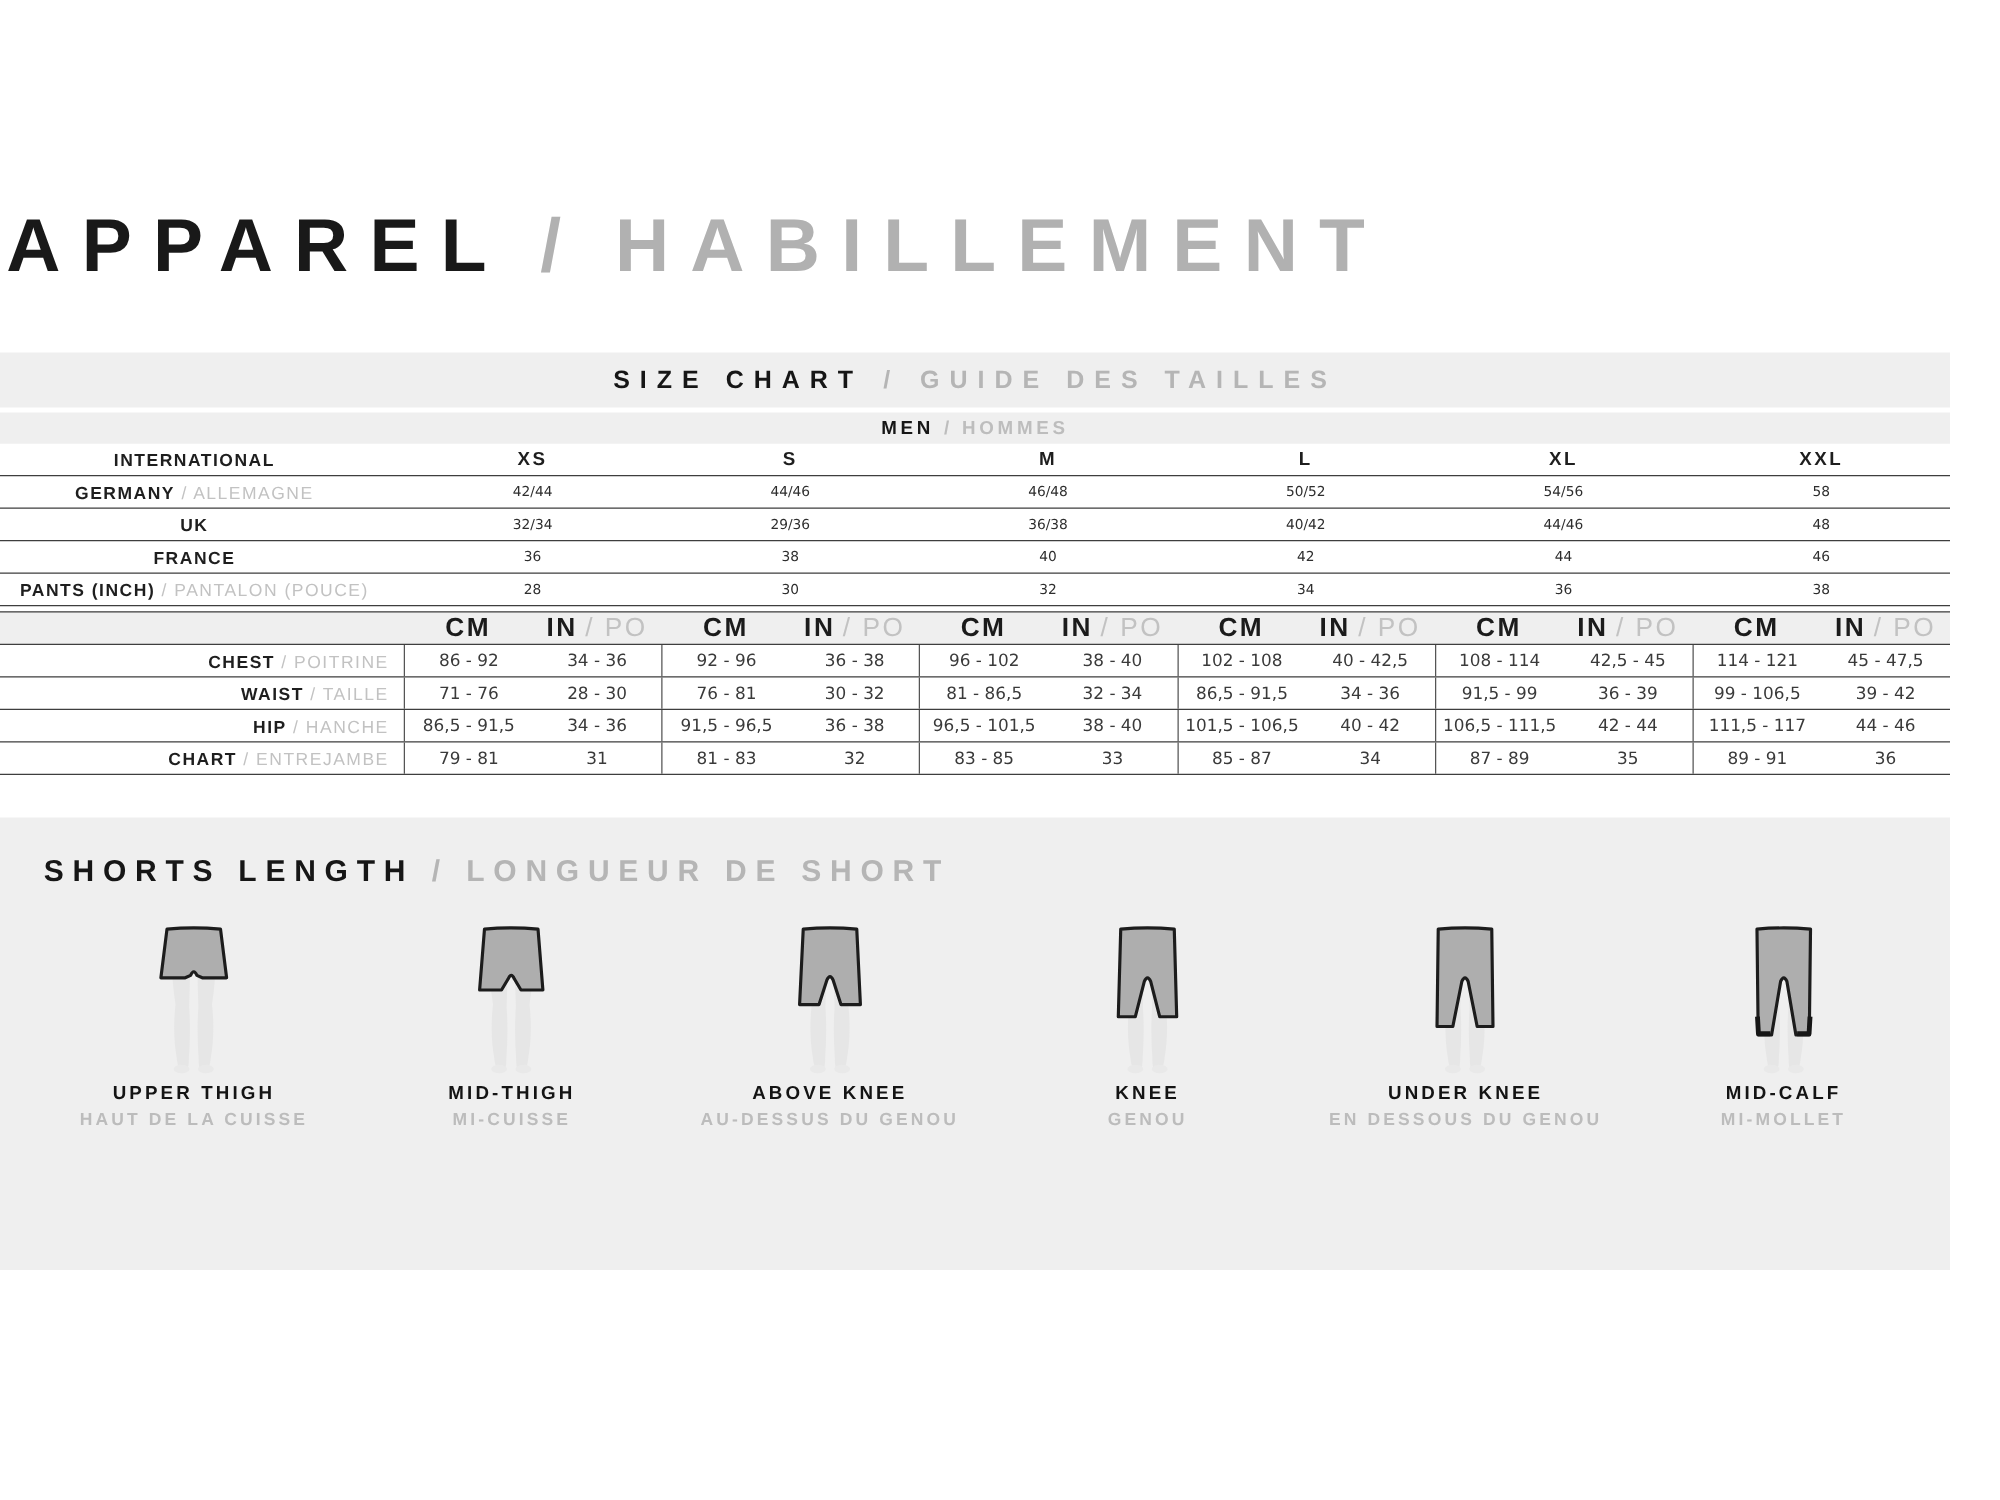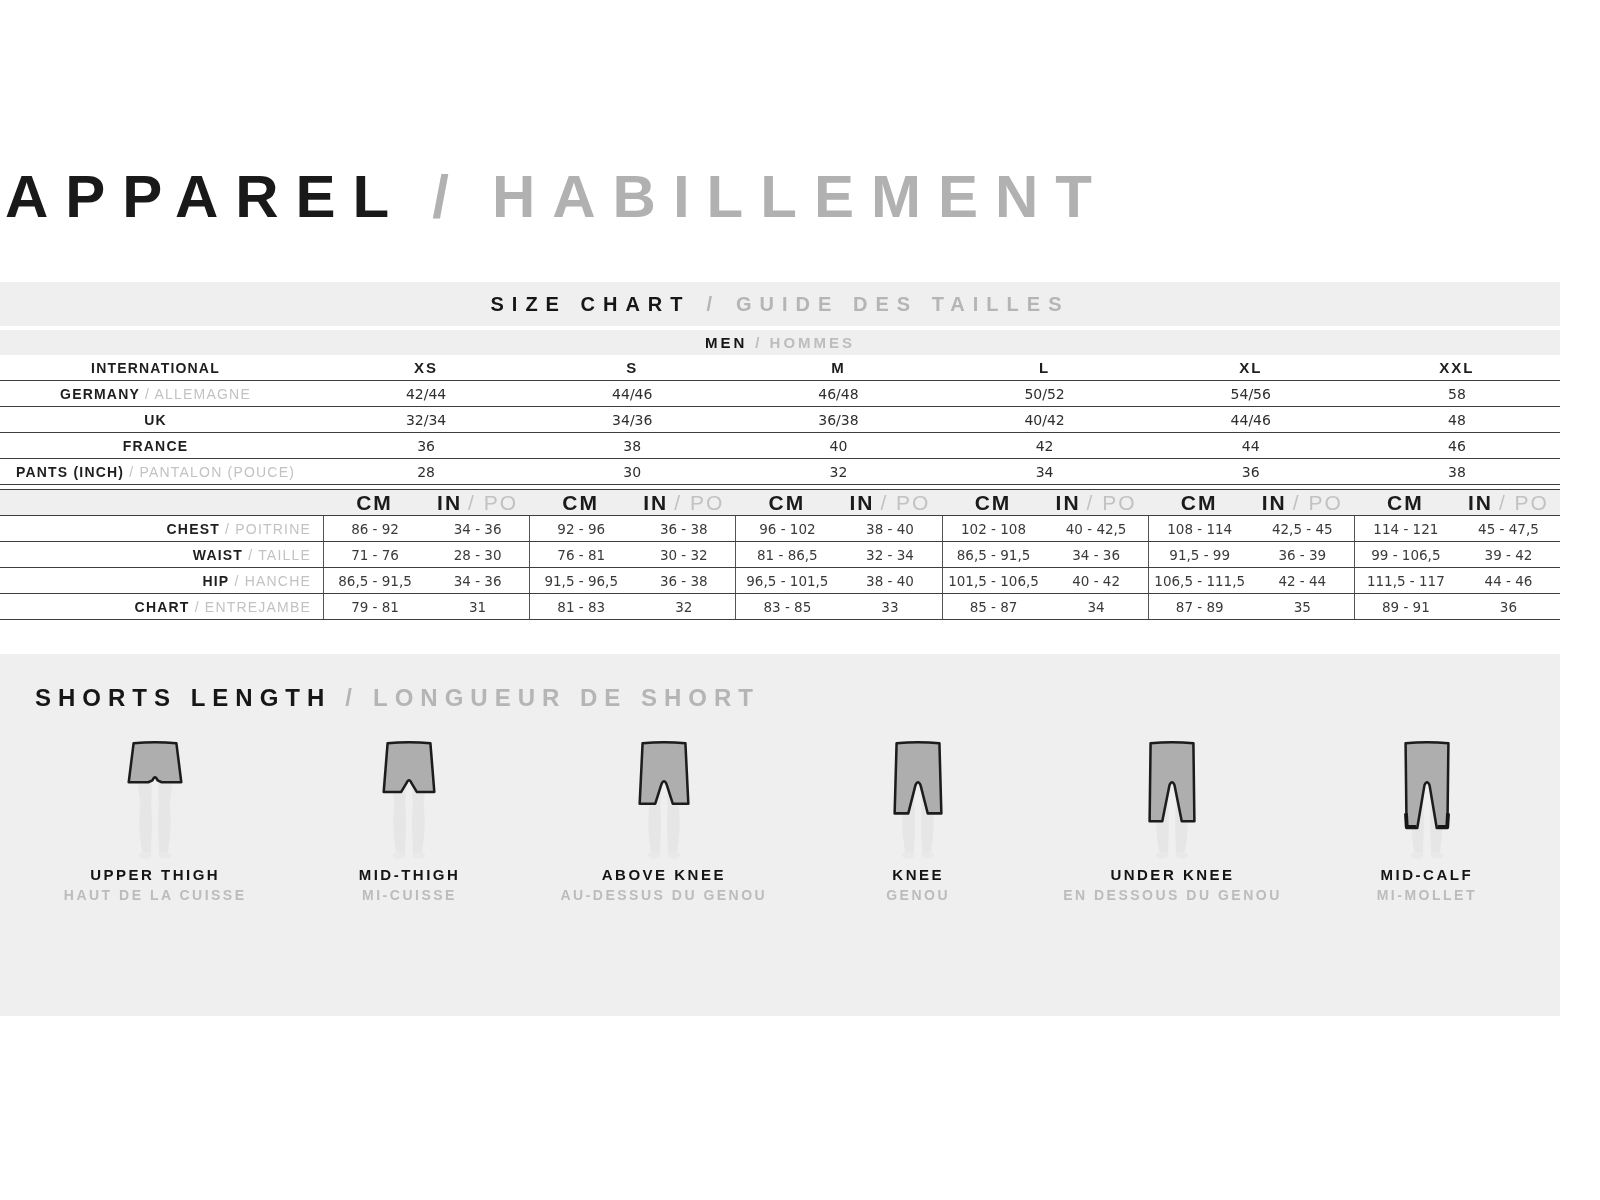--- a/index.html
+++ b/index.html
@@ -16,21 +16,21 @@
   .size-chart-bar{top:266px;height:44px;gap:16px;font-size:20px;font-weight:700;letter-spacing:8px;color:#161616;margin-top:16px;}
   .size-chart-bar .sep,.size-chart-bar .fr{color:#b5b5b5;}
   .men-bar{top:330px;height:25px;gap:8px;font-size:15px;font-weight:700;letter-spacing:3px;color:#161616;}
   .men-bar .sep,.men-bar .fr{color:#bdbdbd;}
 
   
   #sizes-table{position:absolute;top:355px;left:0;right:0;}
   .s-row{display:grid;grid-template-columns:323px repeat(6,1fr);height:25px;align-items:center;border-bottom:1px solid #3e3e3e;}
   .row-label{text-align:center;padding-right:12px;font-size:14px;font-weight:700;letter-spacing:1.2px;color:#1e1e1e;white-space:nowrap;}
   .row-label .fr{color:#c2c2c2;font-weight:400;}
-  .s-val{text-align:center;font-size:14px;color:#2e2e2e;font-family:"DejaVu Sans",sans-serif;}
+  .s-val{text-align:center;font-size:11px;color:#2e2e2e;font-family:"DejaVu Sans",sans-serif;}
   .s-row.first .s-val{font-family:"Liberation Sans",sans-serif;font-weight:700;letter-spacing:2px;font-size:15px;color:#1e1e1e;}
 
   
   #measure-table{position:absolute;top:489px;left:0;right:0;}
   .m-row{display:grid;grid-template-columns:323px repeat(12,1fr);height:25px;border-bottom:1px solid #3e3e3e;}
   .m-head{background:#efefef;border-top:1px solid #3e3e3e;}
   .m-cell{height:100%;display:flex;align-items:center;justify-content:center;
           font-size:13.5px;color:#3a3a3a;font-family:"DejaVu Sans",sans-serif;white-space:nowrap;}
   .m-row:not(.m-head) .m-cell:nth-child(even){border-left:1px solid #555555;}
   .m-head .m-cell{font-family:"Liberation Sans",sans-serif;font-weight:700;letter-spacing:2px;font-size:21px;color:#1b1b1b;gap:6px;}
@@ -87,21 +87,21 @@
         <div class="s-val">42/44</div>
         <div class="s-val">44/46</div>
         <div class="s-val">46/48</div>
         <div class="s-val">50/52</div>
         <div class="s-val">54/56</div>
         <div class="s-val">58</div>
       </div>
       <div class="s-row">
         <div class=" row-label"><span class="en">UK</span></div>
         <div class="s-val">32/34</div>
-        <div class="s-val">34/36</div>
+        <div class="s-val">29/36</div>
         <div class="s-val">36/38</div>
         <div class="s-val">40/42</div>
         <div class="s-val">44/46</div>
         <div class="s-val">48</div>
       </div>
       <div class="s-row">
         <div class=" row-label"><span class="en">FRANCE</span></div>
         <div class="s-val">36</div>
         <div class="s-val">38</div>
         <div class="s-val">40</div>

